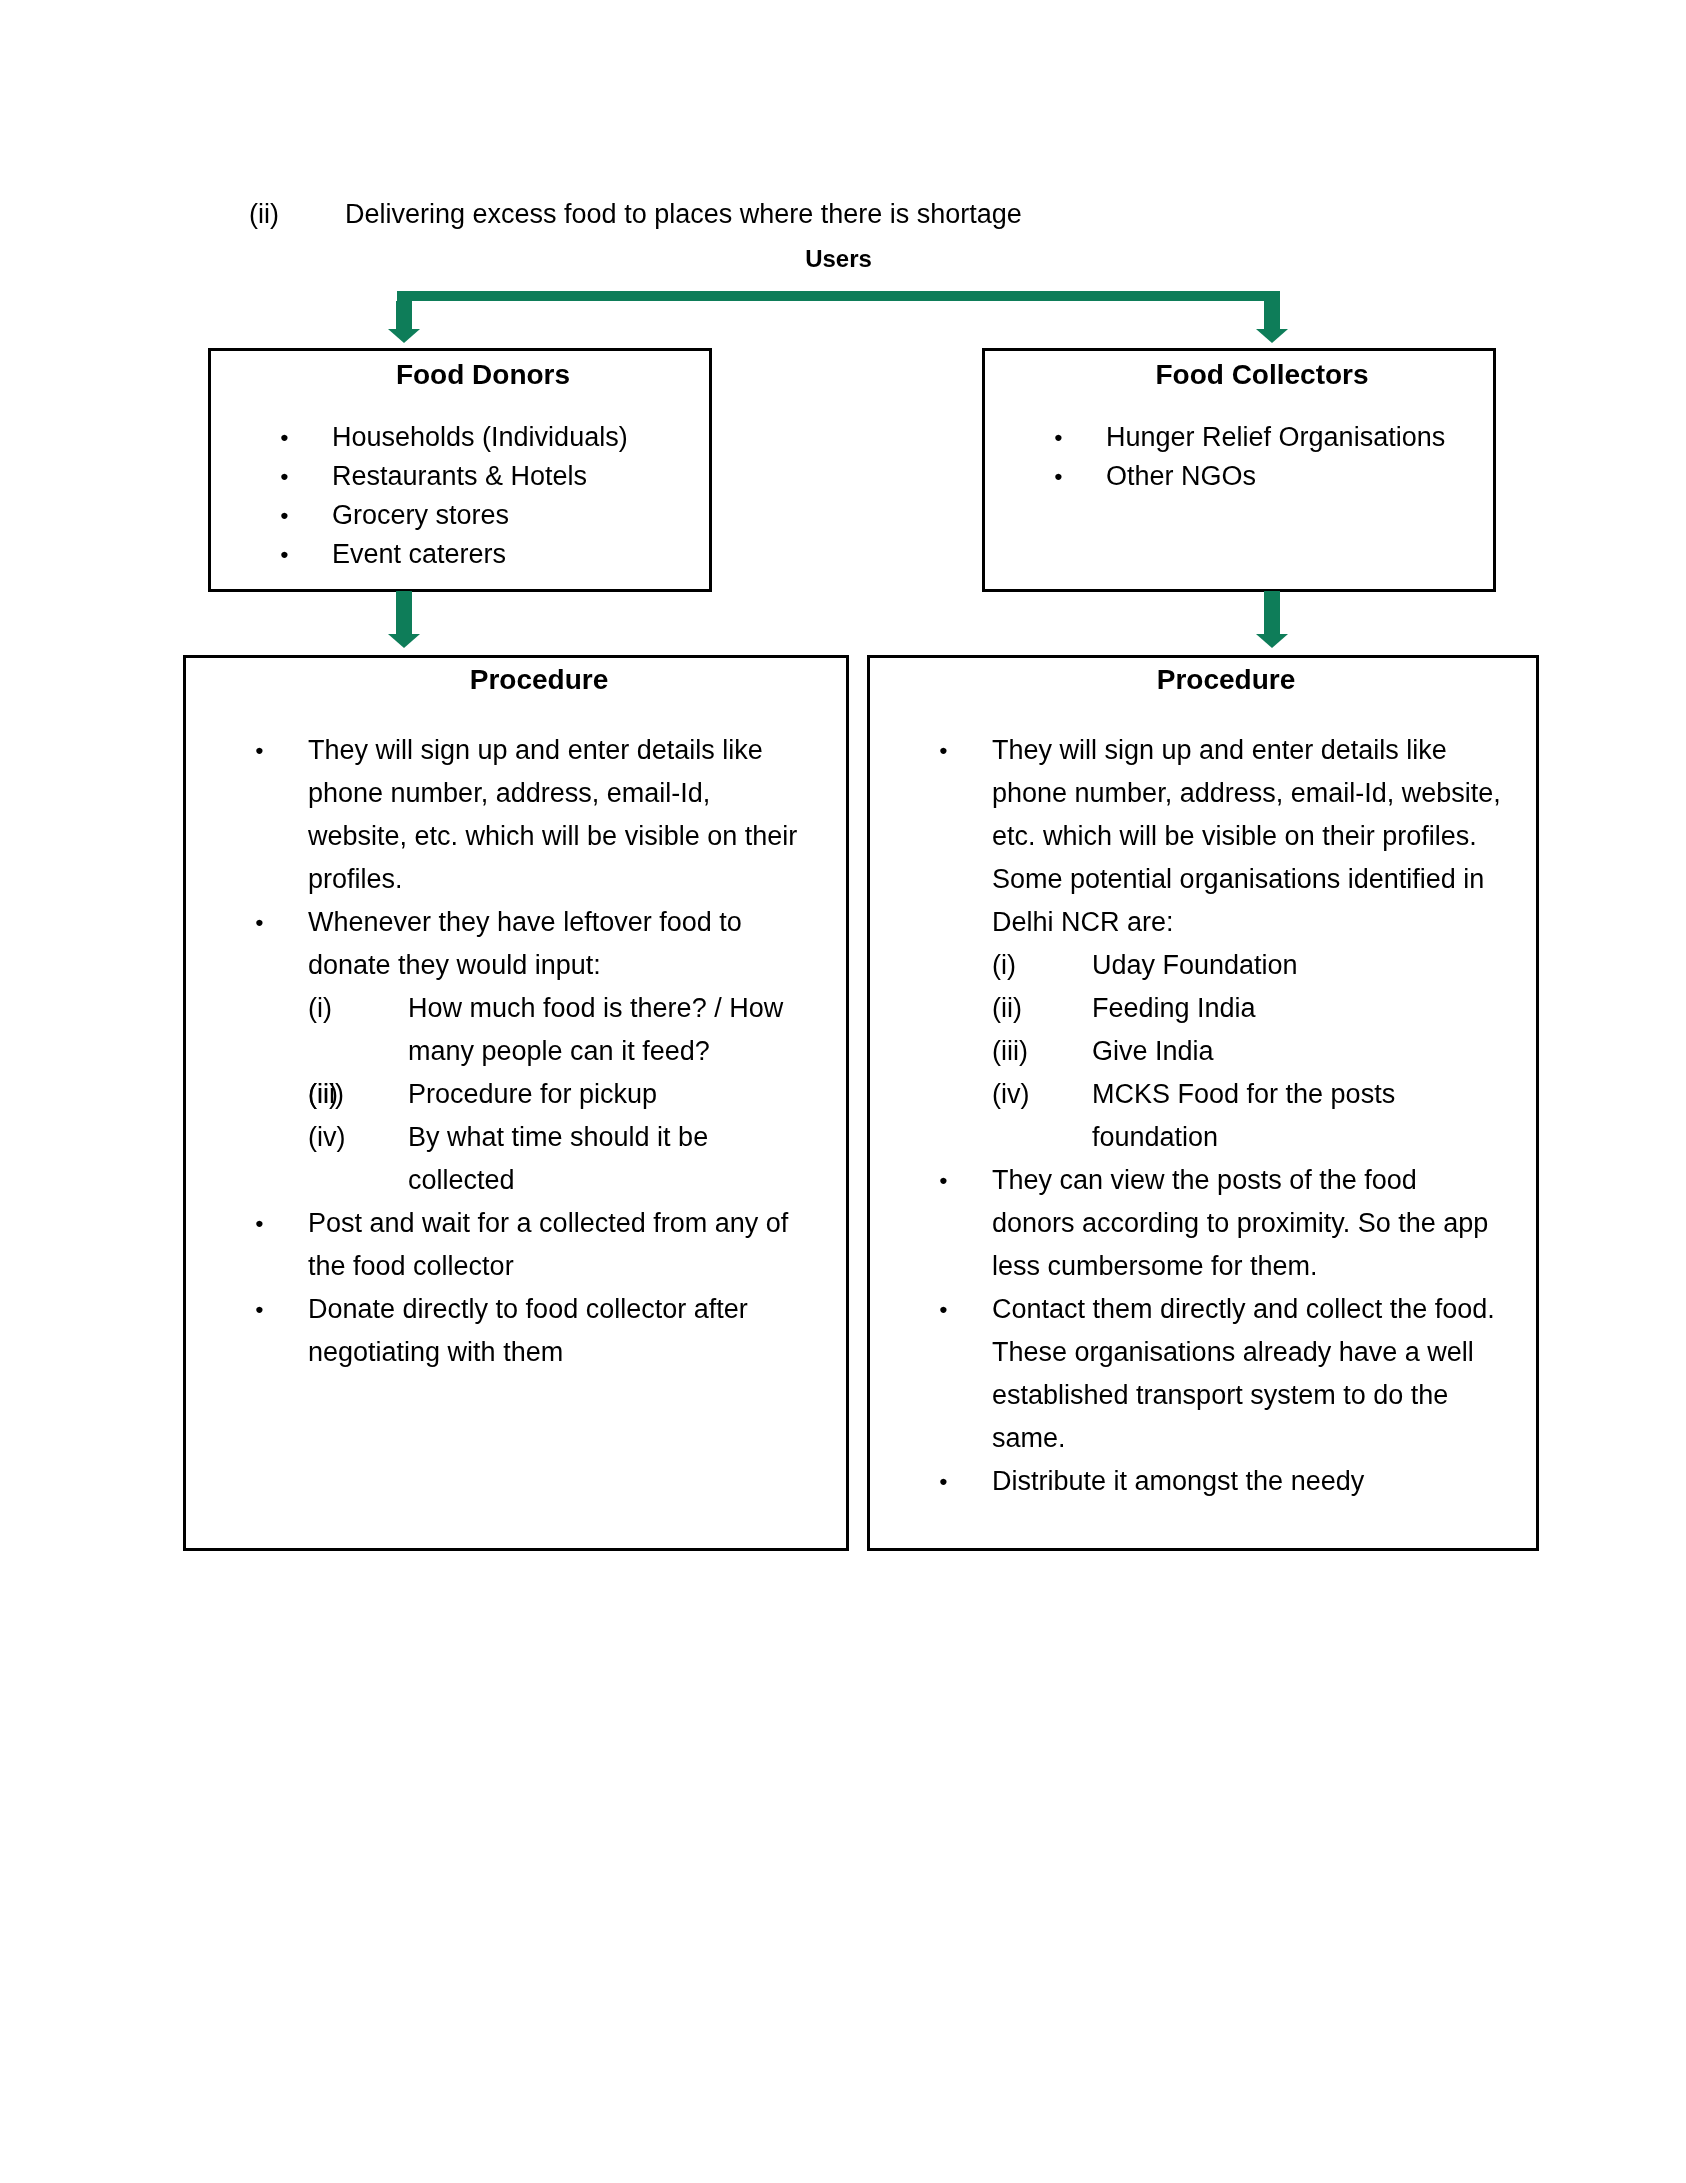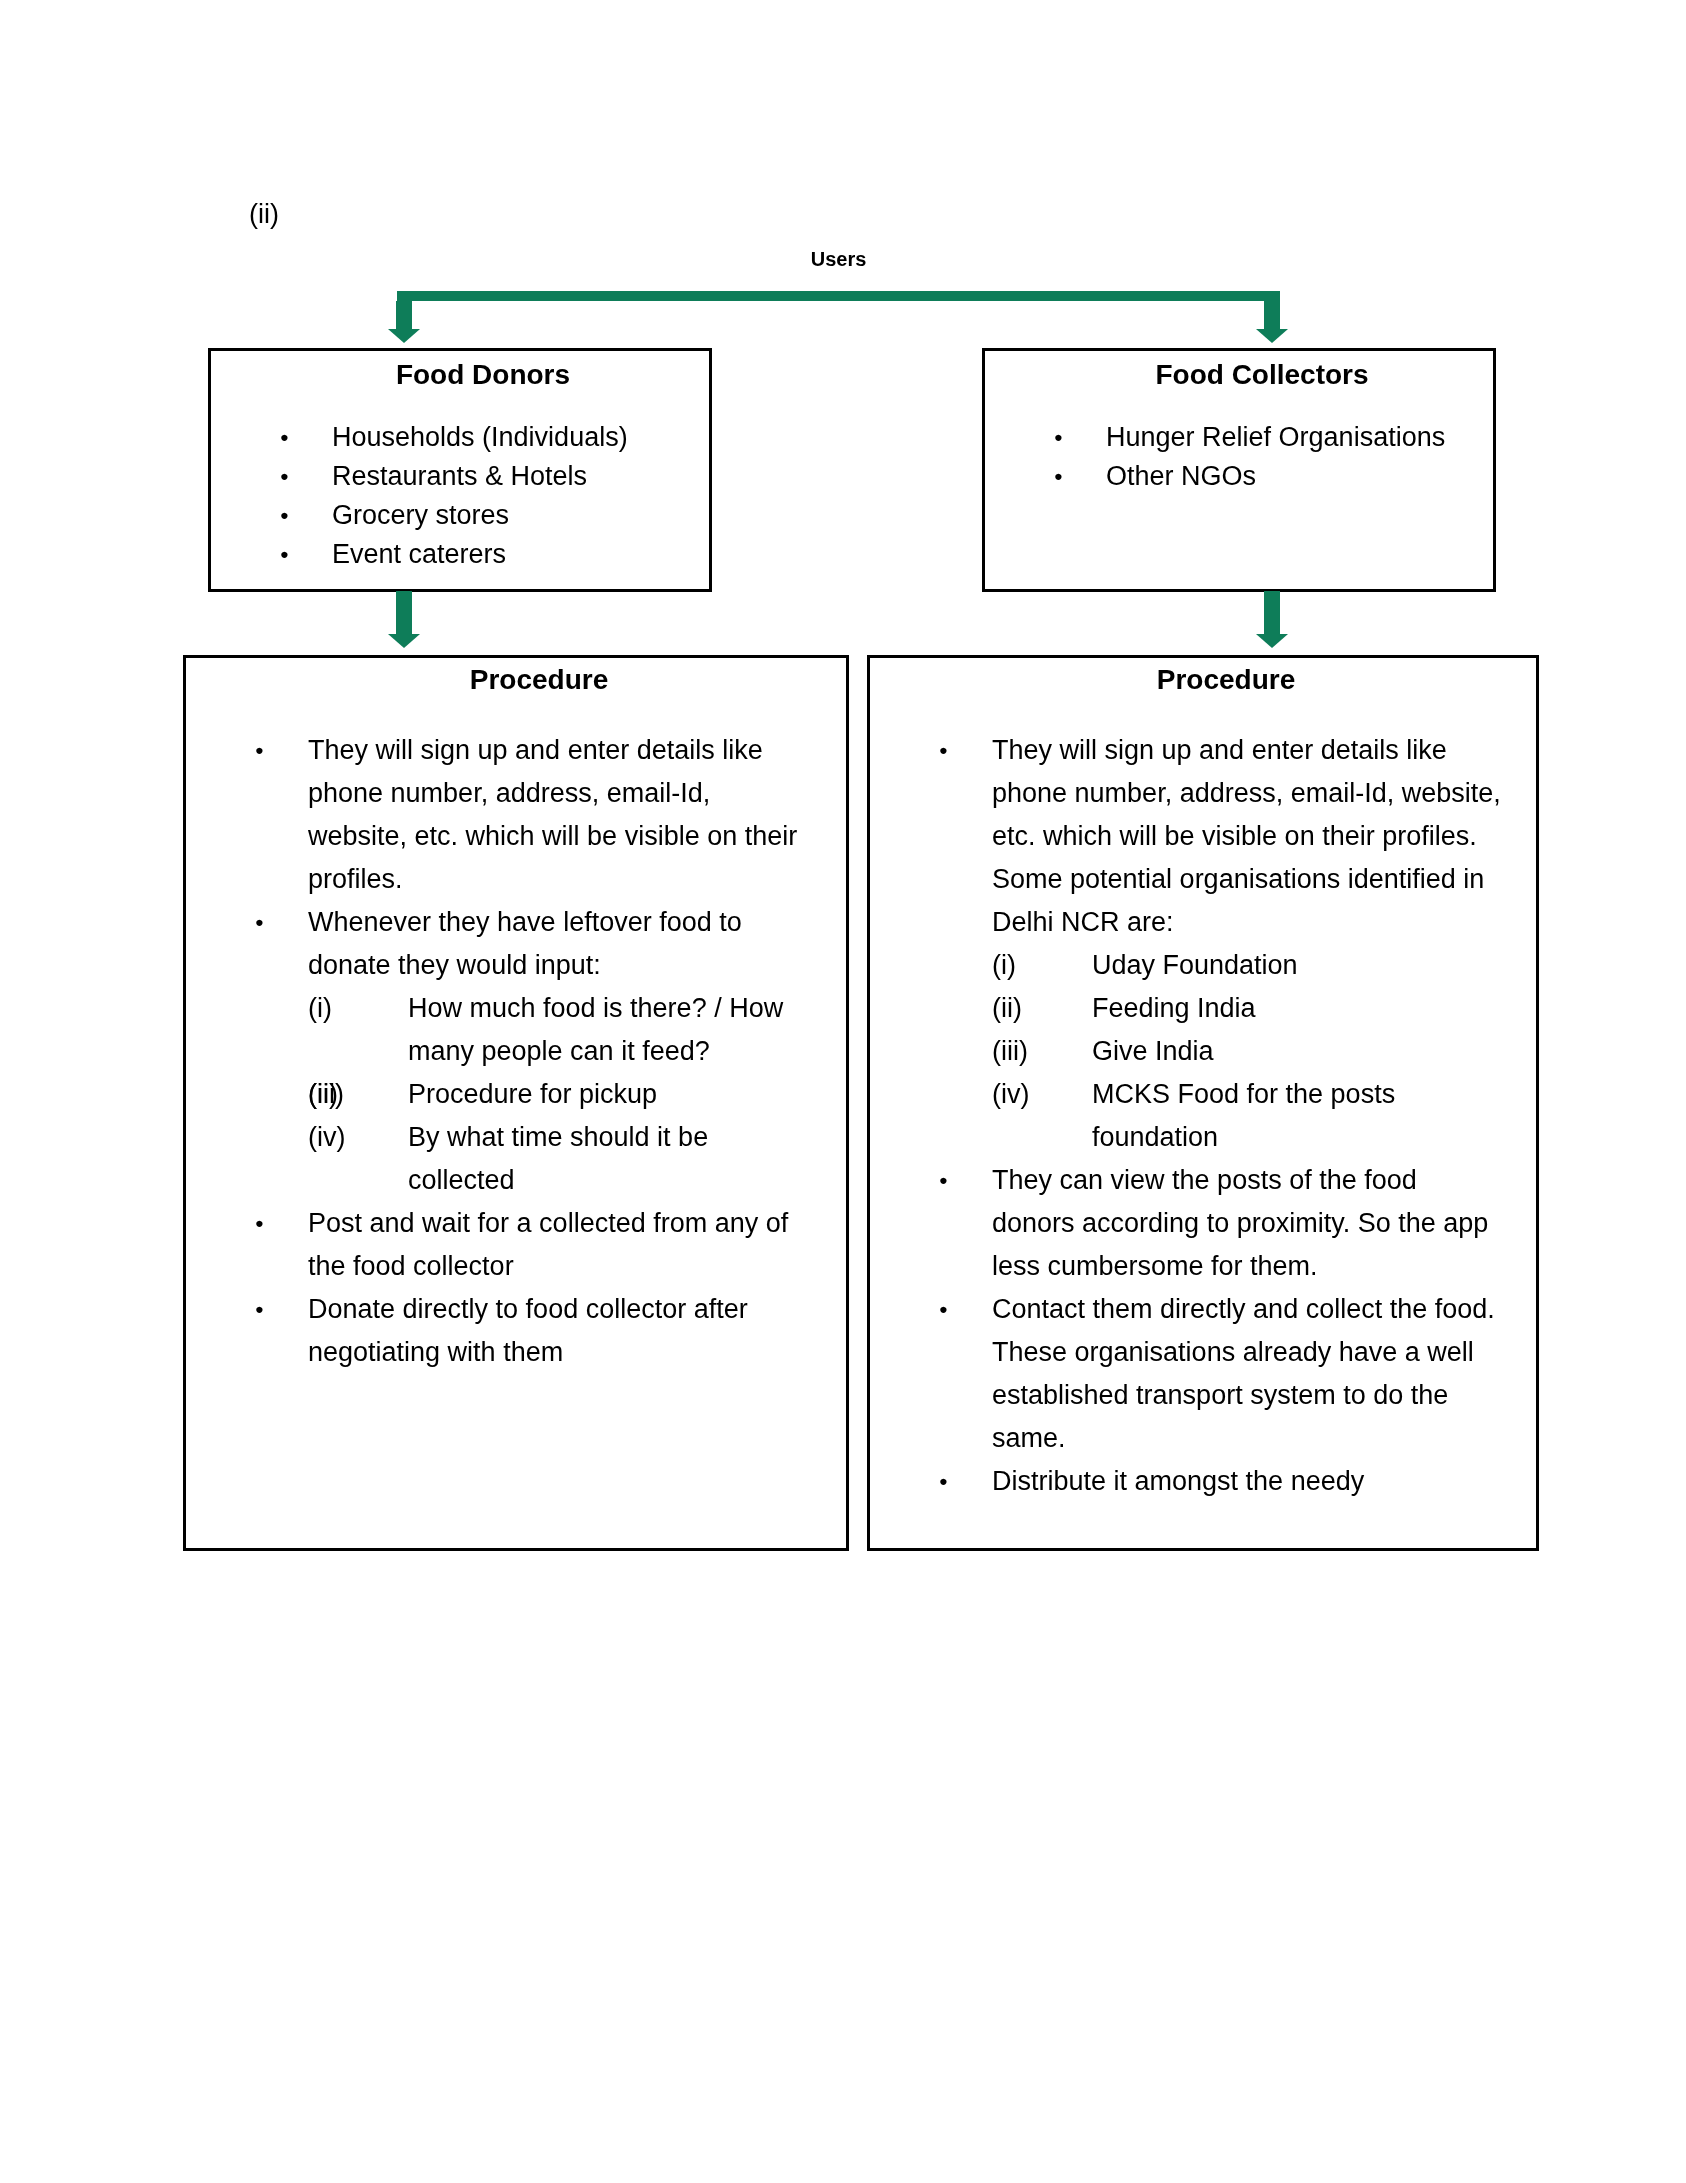--- a/index.html
+++ b/index.html
@@ -13,21 +13,21 @@
     font-family:"Liberation Sans","DejaVu Sans",sans-serif;
     color:var(--ink);
   }
   .abs{position:absolute;}
 
   
   .heading{left:249px;top:198px;font-size:27px;line-height:33px;display:flex;white-space:nowrap;}
   .heading .num{display:inline-block;width:96px;}
 
   
-  .users{left:675px;top:242px;width:327px;text-align:center;font-size:20px;line-height:34px;font-weight:bold;}
+  .users{left:675px;top:242px;width:327px;text-align:center;font-size:24px;line-height:34px;font-weight:bold;}
 
   
   .bar{left:397px;top:291px;width:883px;height:10.4px;background:var(--arrow-green);}
   .stem{width:16.4px;background:var(--arrow-green);}
   .stem.tl{left:396px;top:301px;height:28px;}
   .stem.tr{left:1264px;top:301px;height:28px;}
   .stem.ml{left:396px;top:591px;height:44px;}
   .stem.mr{left:1264px;top:591px;height:44px;}
   .head{width:0;height:0;border-left:16.4px solid transparent;border-right:16.4px solid transparent;border-top:14.7px solid var(--arrow-green);}
   .head.tl{left:388px;top:329px;}
@@ -57,20 +57,21 @@
   .pitem.sub{padding-left:222px;}
   .pitem .dot{position:absolute;left:69px;top:0;font-size:14.7px;line-height:43px;}
   .pitem .sublabel{position:absolute;left:122px;top:0;line-height:43px;}
   .ln{white-space:nowrap;}
 </style>
 </head>
 <body>
 
 <div class="abs heading">
   <span class="num">(ii)</span>
+  <span>Delivering excess food to places where there is shortage</span>
 </div>
 
 <div class="abs users">Users</div>
 
 <div class="abs bar"></div>
 <div class="abs stem tl"></div>
 <div class="abs stem tr"></div>
 <div class="abs head tl"></div>
 <div class="abs head tr"></div>
 

